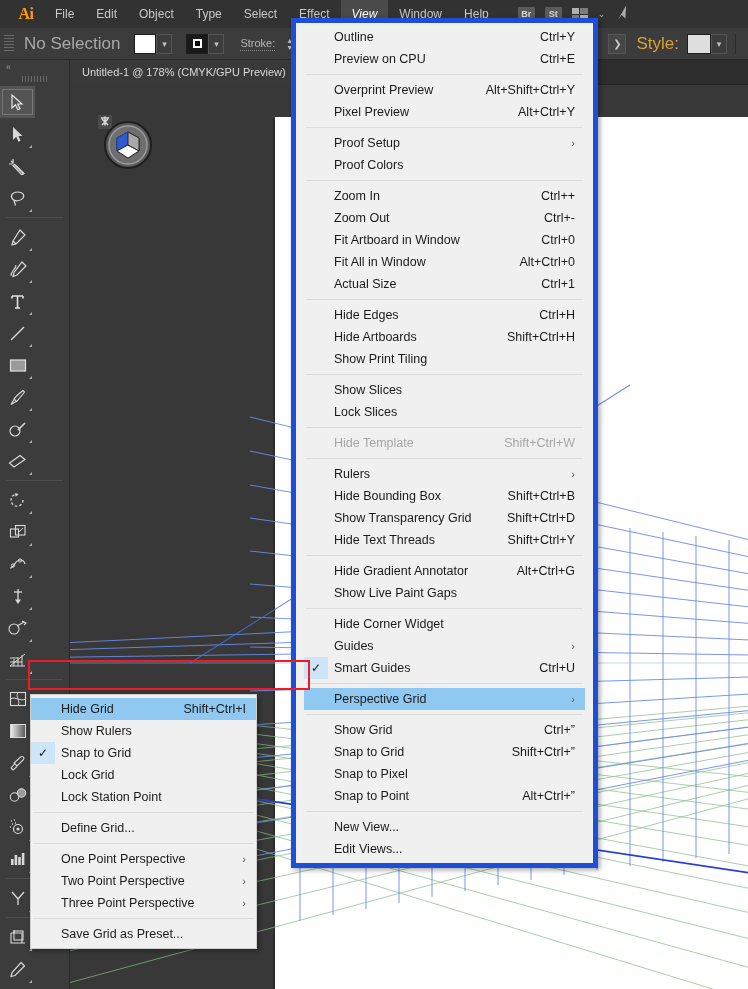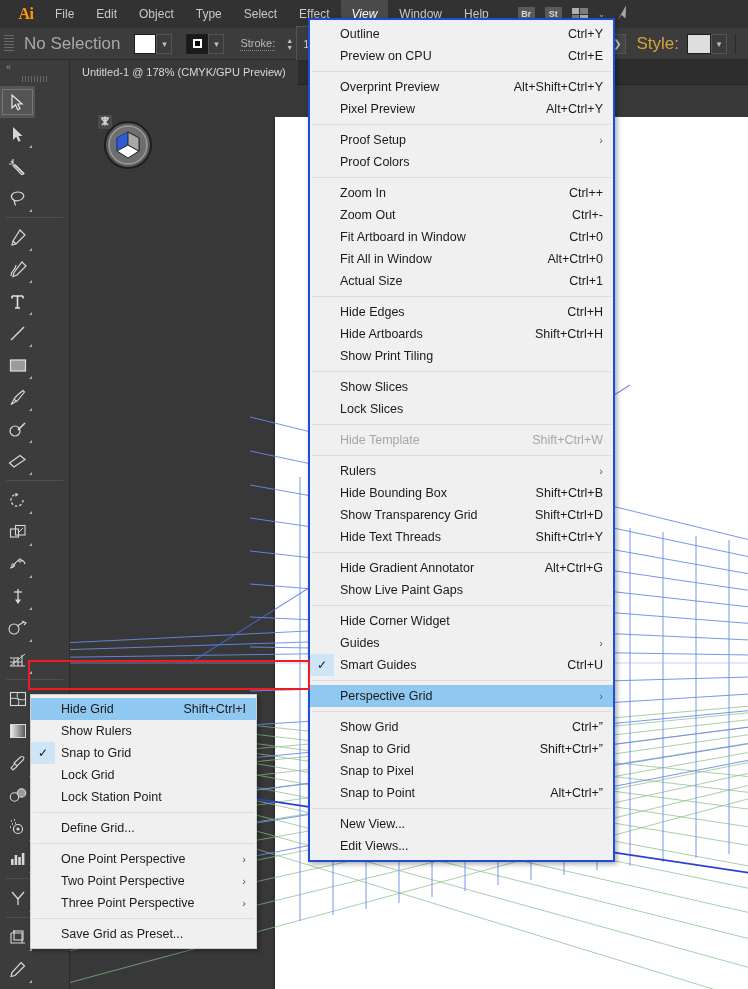--- a/index.html
+++ b/index.html
@@ -124,24 +124,24 @@
     position: absolute; left: 203px; top: 34px; width: 3px; height: 870px;
     background: rgba(0,0,0,0.18);
   }
   #grid-svg { position: absolute; left: 0; top: 0; width: 678px; height: 904px; }
 
   
   #persp-widget { position: absolute; left: 28px; top: 30px; width: 58px; height: 58px; }
 
   
   #viewmenu {
-    position: absolute; left: 308px; top: 18px; width: 307px;
-    background: #f0f0f0; border: 2px solid #1d4ed8;
+    position: absolute; left: 291px; top: 18px; width: 307px;
+    background: #f0f0f0; border: 5px solid #1d4ed8;
     box-shadow: 2px 2px 5px rgba(0,0,0,0.35);
-    padding: 3px 0;
+    padding: 3px 8px;
   }
   .mrow {
     height: 22px; display: flex; align-items: center; position: relative;
     font-size: 12.5px; color: #1a1a1a; padding-left: 30px; padding-right: 10px;
     font-family: "Liberation Sans", sans-serif;
   }
   .mrow.disabled { color: #a6a6a6; }
   .mrow.hl { background: #8fc8f0; }
   .mrow .lbl { white-space: nowrap; }
   .mrow .acc { margin-left: auto; font-size: 12.5px; color: #1a1a1a; white-space: nowrap; padding-left: 18px;}

